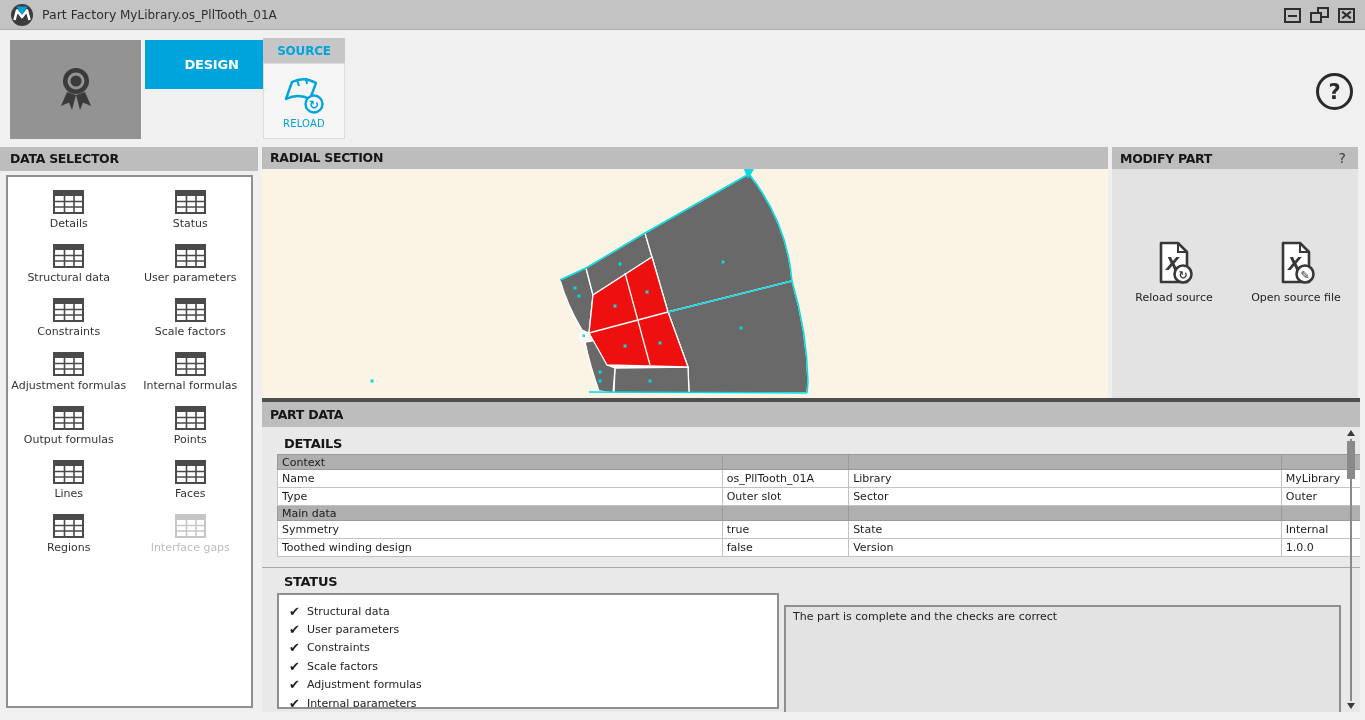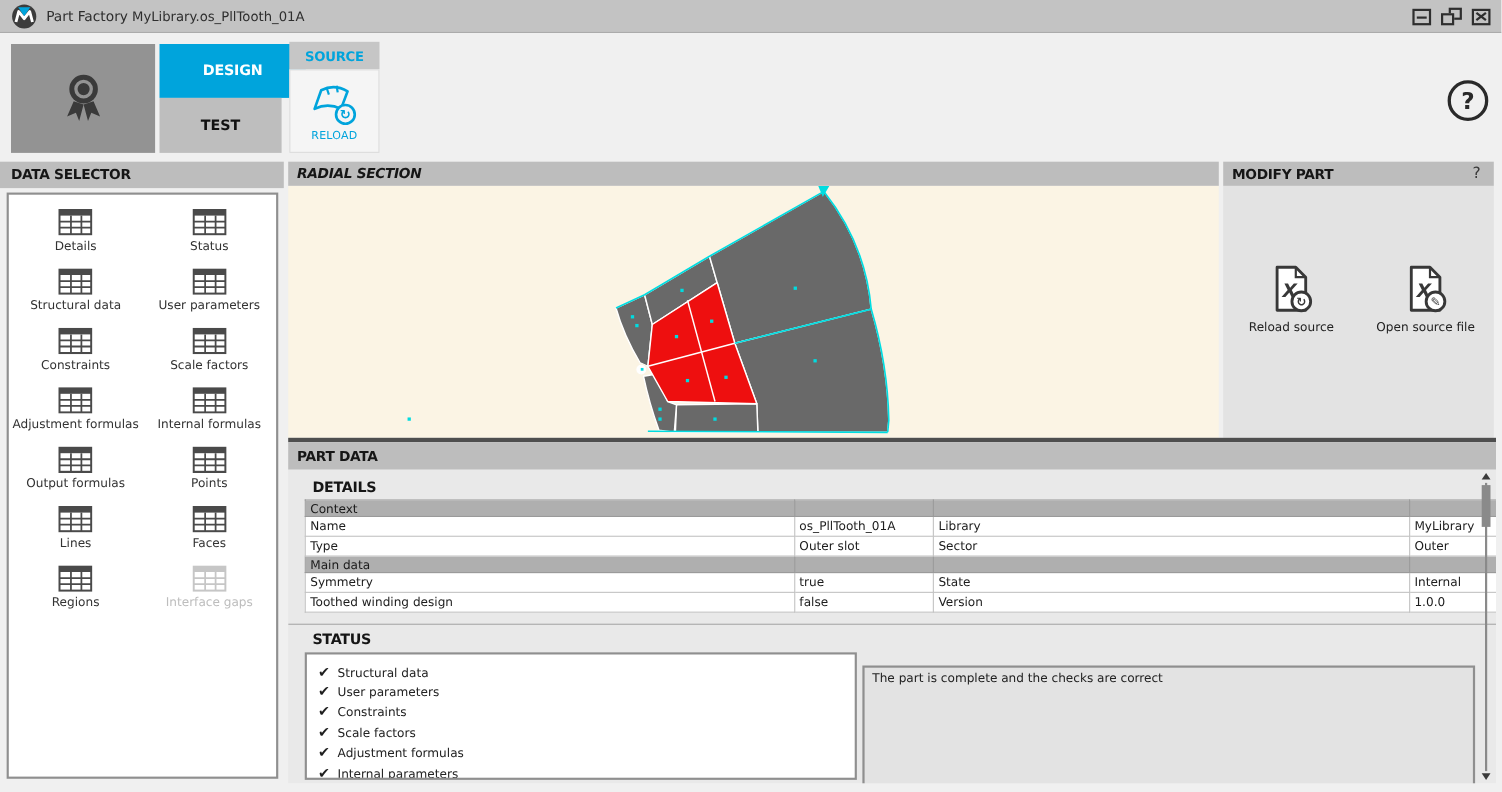--- a/index.html
+++ b/index.html
@@ -38,21 +38,21 @@
 
   
   #selector-header{position:absolute;left:0;top:147px;width:258px;height:24px;background:var(--hdr);font-weight:bold;font-size:12.5px;color:#161616;line-height:24px;padding-left:10px;letter-spacing:-0.3px;}
   #selector-box{position:absolute;left:6px;top:175px;width:247px;height:533px;background:#FFF;border:2px solid #8F8F8F;overflow:hidden;}
   #selector-grid{display:grid;grid-template-columns:1fr 1fr;padding-top:13px;row-gap:14px;}
   .sel-item{display:flex;flex-direction:column;align-items:center;gap:4px;cursor:pointer;}
   .sel-item .sel-label{font-size:11px;color:#333;text-align:center;line-height:12px;}
   .sel-item.disabled .sel-label{color:#BDBDBD;}
 
   
-  #radial-header{position:absolute;left:262px;top:147px;width:846px;height:22px;background:var(--hdr);font-weight:bold;font-size:12.5px;color:#161616;line-height:22px;padding-left:8px;letter-spacing:-0.3px;font-style:italic;}
+  #radial-header{position:absolute;left:262px;top:147px;width:846px;height:22px;background:var(--hdr);font-weight:bold;font-size:12.5px;color:#161616;line-height:22px;padding-left:8px;letter-spacing:-0.3px;}
   #radial-canvas{position:absolute;left:262px;top:169px;width:846px;height:229px;background:var(--cream);overflow:hidden;}
 
   
   #modify-header{position:absolute;left:1112px;top:147px;width:246px;height:22px;background:var(--hdr);line-height:22px;}
   #modify-header .t{font-weight:bold;font-size:12.5px;color:#161616;padding-left:8px;letter-spacing:-0.3px;}
   #modify-header .h{position:absolute;right:12px;top:0;font-size:14px;color:#3A3A3A;}
   #modify-body{position:absolute;left:1112px;top:169px;width:246px;height:229px;background:#E3E3E3;}
   .mod-btn{position:absolute;top:72px;width:112px;display:flex;flex-direction:column;align-items:center;gap:6px;cursor:pointer;}
   .mod-btn .lbl{font-size:11px;color:#222;}
 
@@ -104,21 +104,20 @@
   <div id="toolbar">
     <div id="badge-box">
       <svg width="48" height="58" viewBox="0 0 48 58">
         <circle cx="24" cy="20" r="13" fill="#3A3A3A"></circle>
         <circle cx="24" cy="20" r="7" fill="none" stroke="#939393" stroke-width="3"></circle>
         <path d="M15,31 L9,45 L17,41.5 L20,49 L24,34 Z" fill="#3A3A3A"></path>
         <path d="M33,31 L39,45 L31,41.5 L28,49 L24,34 Z" fill="#3A3A3A"></path>
       </svg>
     </div>
     <div id="tab-design">DESIGN</div>
-    <div id="tab-test">TEST</div>
     <div id="source-header">SOURCE</div>
     <div id="reload-button">
       <svg width="48" height="42" viewBox="0 0 48 42">
         <path d="M6,25 L12,8 Q24,2 36,9 L30,25 Q18,19 6,25 Z" fill="none" style="stroke:var(--accent)" stroke-width="2.4" stroke-linejoin="round"></path>
         <path d="M17,6 L19,12 M26,4 L27,10" style="stroke:var(--accent)" stroke-width="2"></path>
         <circle cx="34" cy="30" r="8.5" fill="#F5F5F5" style="stroke:var(--accent)" stroke-width="2.4"></circle>
         <text x="34" y="34.5" text-anchor="middle" font-size="12" font-weight="bold" style="fill:var(--accent)">↻</text>
       </svg>
       <span class="lbl">RELOAD</span>
     </div>

